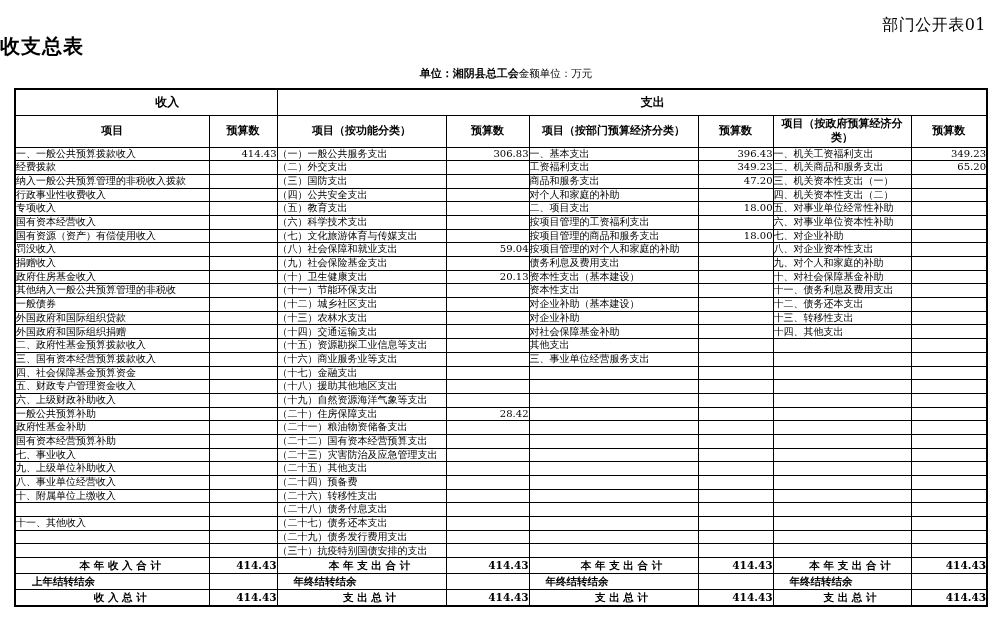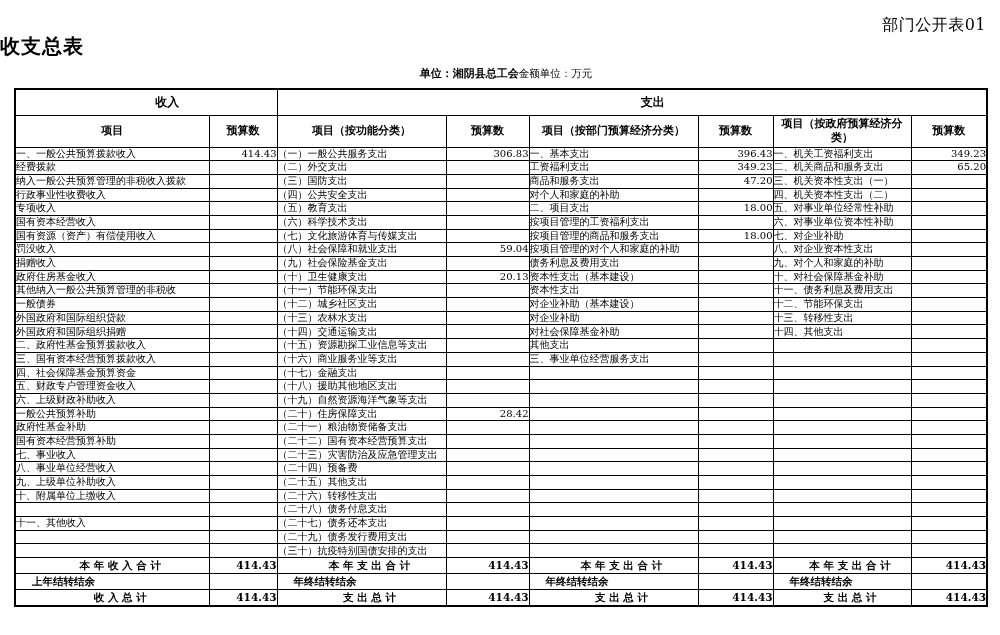--- a/index.html
+++ b/index.html
@@ -197,21 +197,21 @@
           <td class="item ind0">十一、债务利息及费用支出</td>
           <td class="num"></td>
         </tr>
         <tr class="data-row">
           <td class="item ind1">一般债券</td>
           <td class="num"></td>
           <td class="item ind0">（十二）城乡社区支出</td>
           <td class="num"></td>
           <td class="item dind1">对企业补助（基本建设）</td>
           <td class="num"></td>
-          <td class="item ind0">十二、节能环保支出</td>
+          <td class="item ind0">十二、债务还本支出</td>
           <td class="num"></td>
         </tr>
         <tr class="data-row">
           <td class="item ind1">外国政府和国际组织贷款</td>
           <td class="num"></td>
           <td class="item ind0">（十三）农林水支出</td>
           <td class="num"></td>
           <td class="item dind1">对企业补助</td>
           <td class="num"></td>
           <td class="item ind0">十三、转移性支出</td>
@@ -311,33 +311,33 @@
           <td class="item ind0">七、事业收入</td>
           <td class="num"></td>
           <td class="item ind0">（二十三）灾害防治及应急管理支出</td>
           <td class="num"></td>
           <td class="item dind0"></td>
           <td class="num"></td>
           <td class="item ind0"></td>
           <td class="num"></td>
         </tr>
         <tr class="data-row">
+          <td class="item ind0">九、上级单位补助收入</td>
+          <td class="num"></td>
+          <td class="item ind0">（二十五）其他支出</td>
+          <td class="num"></td>
+          <td class="item dind0"></td>
+          <td class="num"></td>
+          <td class="item ind0"></td>
+          <td class="num"></td>
+        </tr>
+        <tr class="data-row">
           <td class="item ind0">八、事业单位经营收入</td>
           <td class="num"></td>
           <td class="item ind0">（二十四）预备费</td>
-          <td class="num"></td>
-          <td class="item dind0"></td>
-          <td class="num"></td>
-          <td class="item ind0"></td>
-          <td class="num"></td>
-        </tr>
-        <tr class="data-row">
-          <td class="item ind0">九、上级单位补助收入</td>
-          <td class="num"></td>
-          <td class="item ind0">（二十五）其他支出</td>
           <td class="num"></td>
           <td class="item dind0"></td>
           <td class="num"></td>
           <td class="item ind0"></td>
           <td class="num"></td>
         </tr>
         <tr class="data-row">
           <td class="item ind0">十、附属单位上缴收入</td>
           <td class="num"></td>
           <td class="item ind0">（二十六）转移性支出</td>

